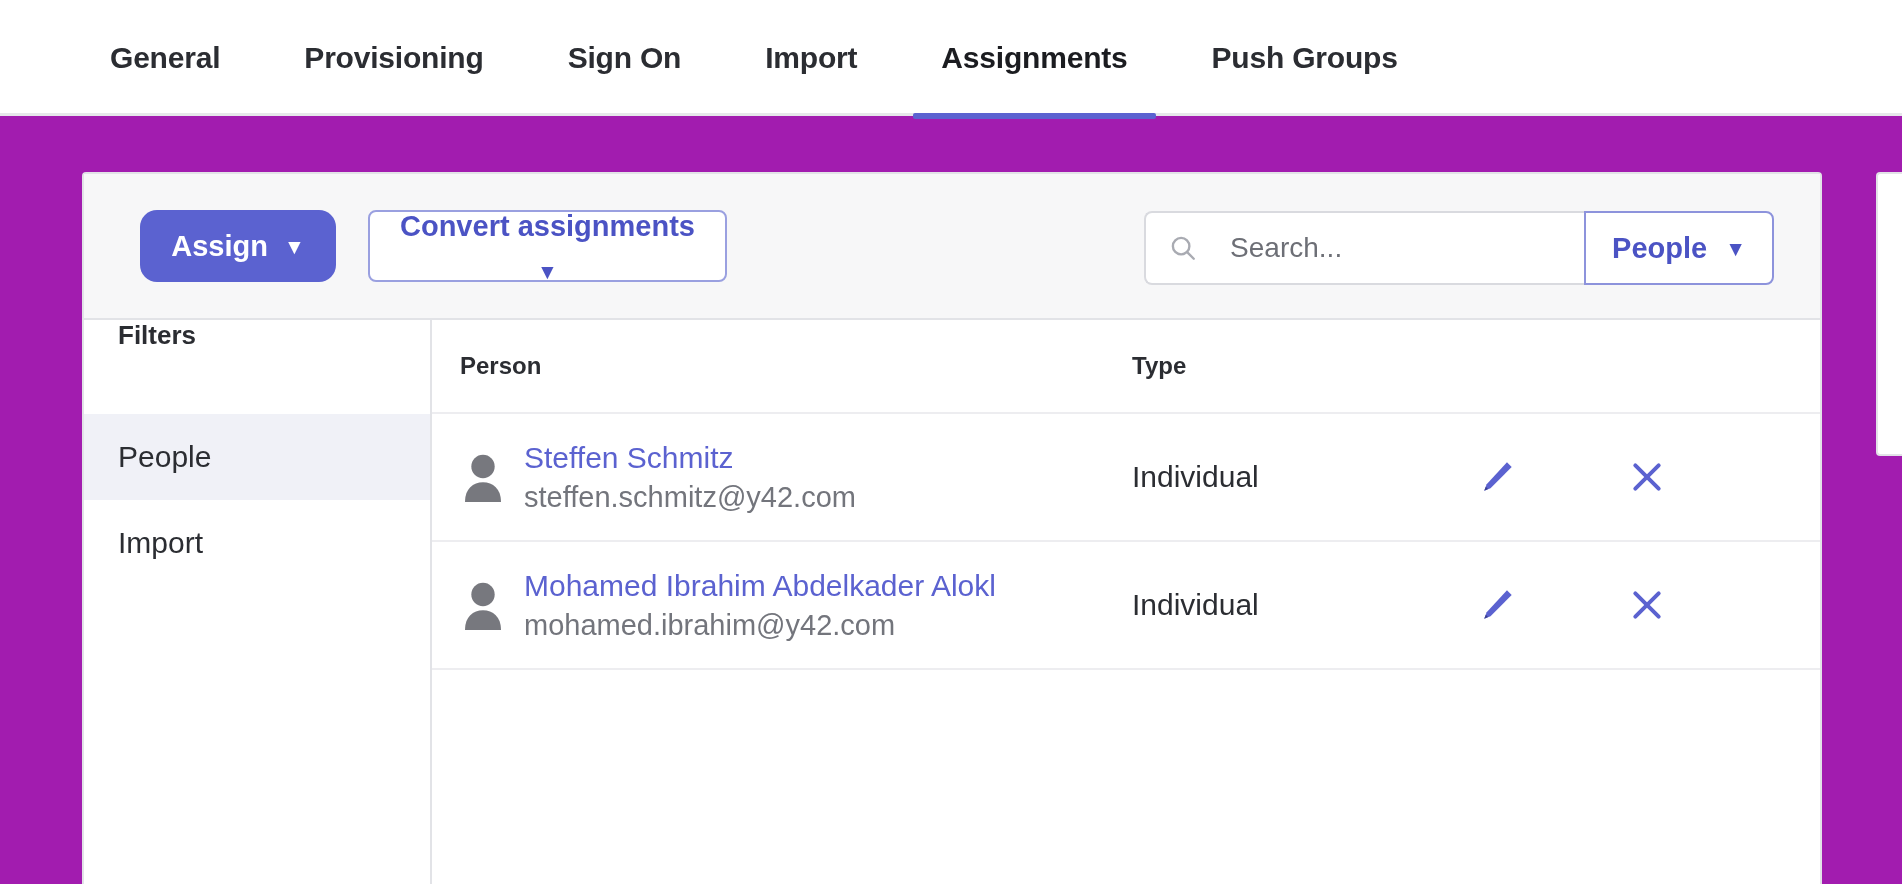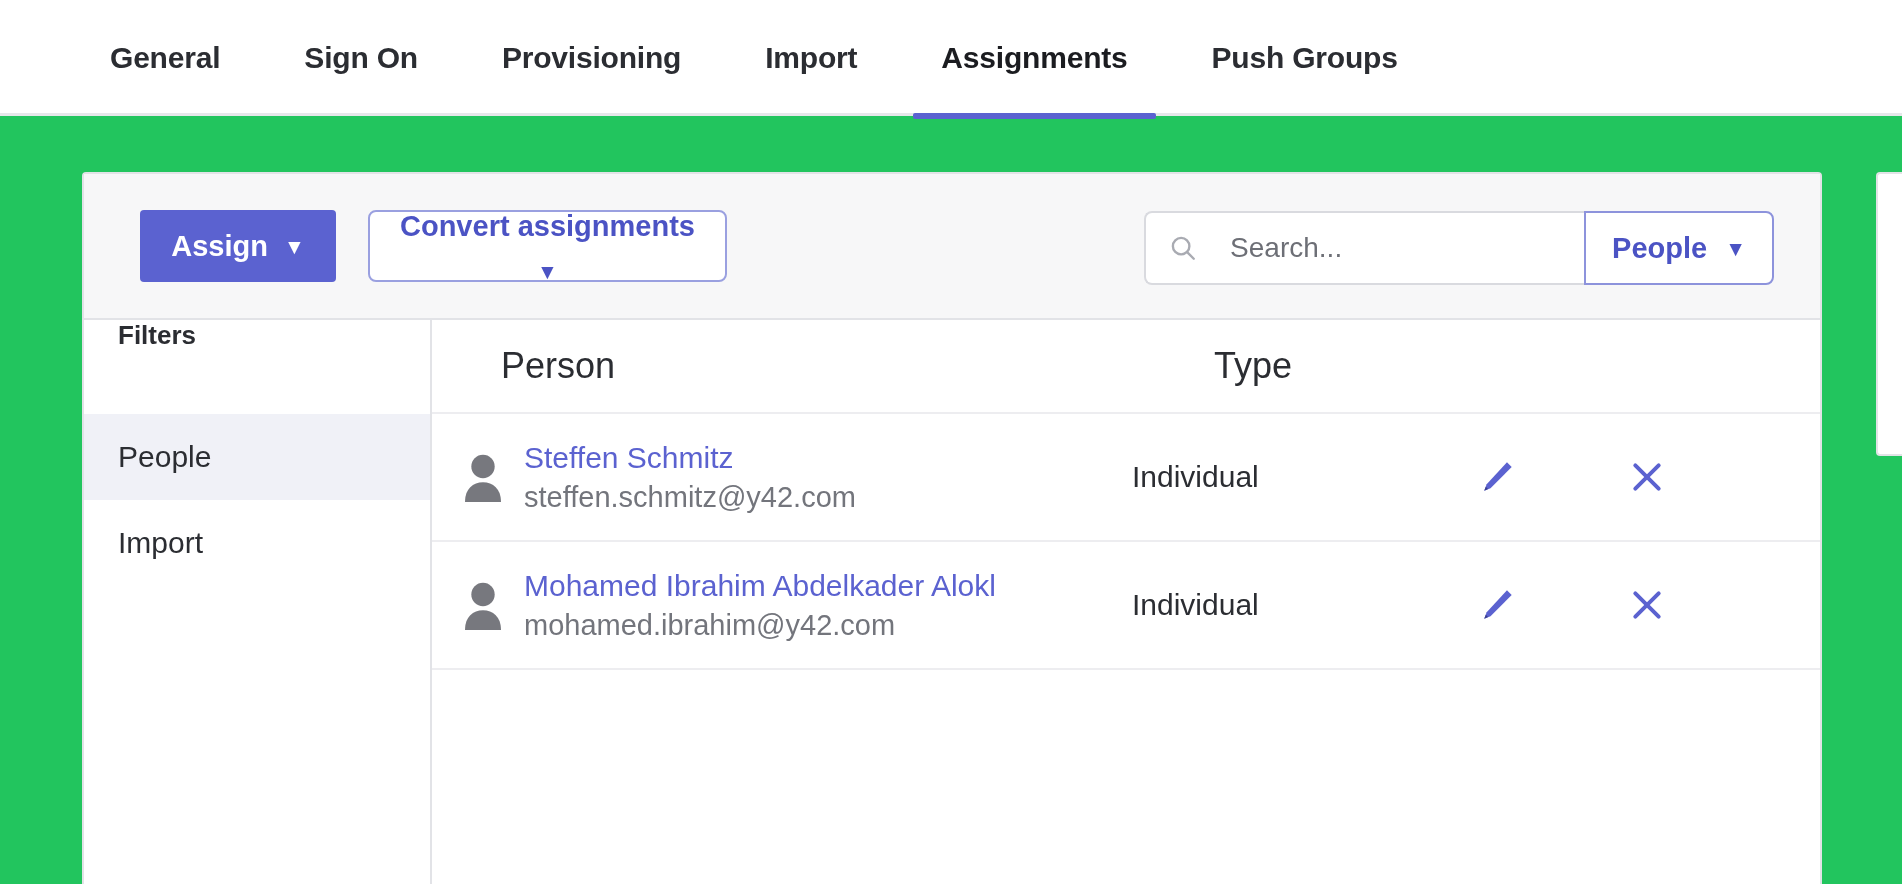--- a/index.html
+++ b/index.html
@@ -3,21 +3,21 @@
 <meta charset="utf-8">
 <style>
   * { box-sizing: border-box; margin: 0; padding: 0; }
   html, body {
     width: 1902px;
     height: 884px;
     background: #ffffff;
     font-family: "Liberation Sans", sans-serif;
     overflow: hidden;
   }
-  .app { position: relative; width: 1902px; height: 884px; background: #22c55e; }
+  .app { position: relative; width: 1902px; height: 884px; background: #a21caf; }
 
   
   .tabbar {
     position: absolute;
     left: 0; top: 0;
     width: 1902px; height: 116px;
     background: #ffffff;
     border-bottom: 3px solid #e6e7ea;
     display: flex;
     align-items: flex-start;
@@ -68,21 +68,21 @@
     display: flex;
     align-items: center;
     padding: 0 46px 0 56px;
   }
   .btn-primary {
     height: 72px;
     min-width: 196px;
     background: #5b62d0;
     color: #ffffff;
     border: none;
-    border-radius: 4px;
+    border-radius: 17px;
     font-family: inherit;
     font-size: 29px;
     font-weight: 700;
     display: flex;
     align-items: center;
     justify-content: center;
     gap: 16px;
     cursor: pointer;
     padding: 0 26px;
     white-space: nowrap;
@@ -183,24 +183,23 @@
   .filter-item.selected { background: #f0f1f7; }
 
   .table { flex: 1; min-width: 0; }
   .thead {
     height: 94px;
     display: flex;
     align-items: center;
     border-bottom: 2px solid #ededf0;
   }
   .th {
-    font-size: 36px;
-    font-weight: 400;
-    color: #2b2d32;
-    margin-left: 41px;
+    font-size: 24px;
+    font-weight: 700;
+    color: #2b2d32;
   }
   .col-person { width: 700px; flex: none; padding-left: 28px; }
   .col-type   { width: 290px; flex: none; }
   .col-edit   { width: 150px; flex: none; text-align: center; }
   .col-remove { width: 150px; flex: none; text-align: center; }
 
   .row {
     height: 128px;
     display: flex;
     align-items: center;
@@ -254,24 +253,24 @@
 </head>
 <body>
 
 <div class="app">
 
   <div class="tabbar">
     <div class="tab">
       <span>General</span>
     </div>
     <div class="tab">
+      <span>Provisioning</span>
+    </div>
+    <div class="tab">
       <span>Sign On</span>
-    </div>
-    <div class="tab">
-      <span>Provisioning</span>
     </div>
     <div class="tab">
       <span>Import</span>
     </div>
     <div class="tab active">
       <span>Assignments</span>
     </div>
     <div class="tab">
       <span>Push Groups</span>
     </div>

